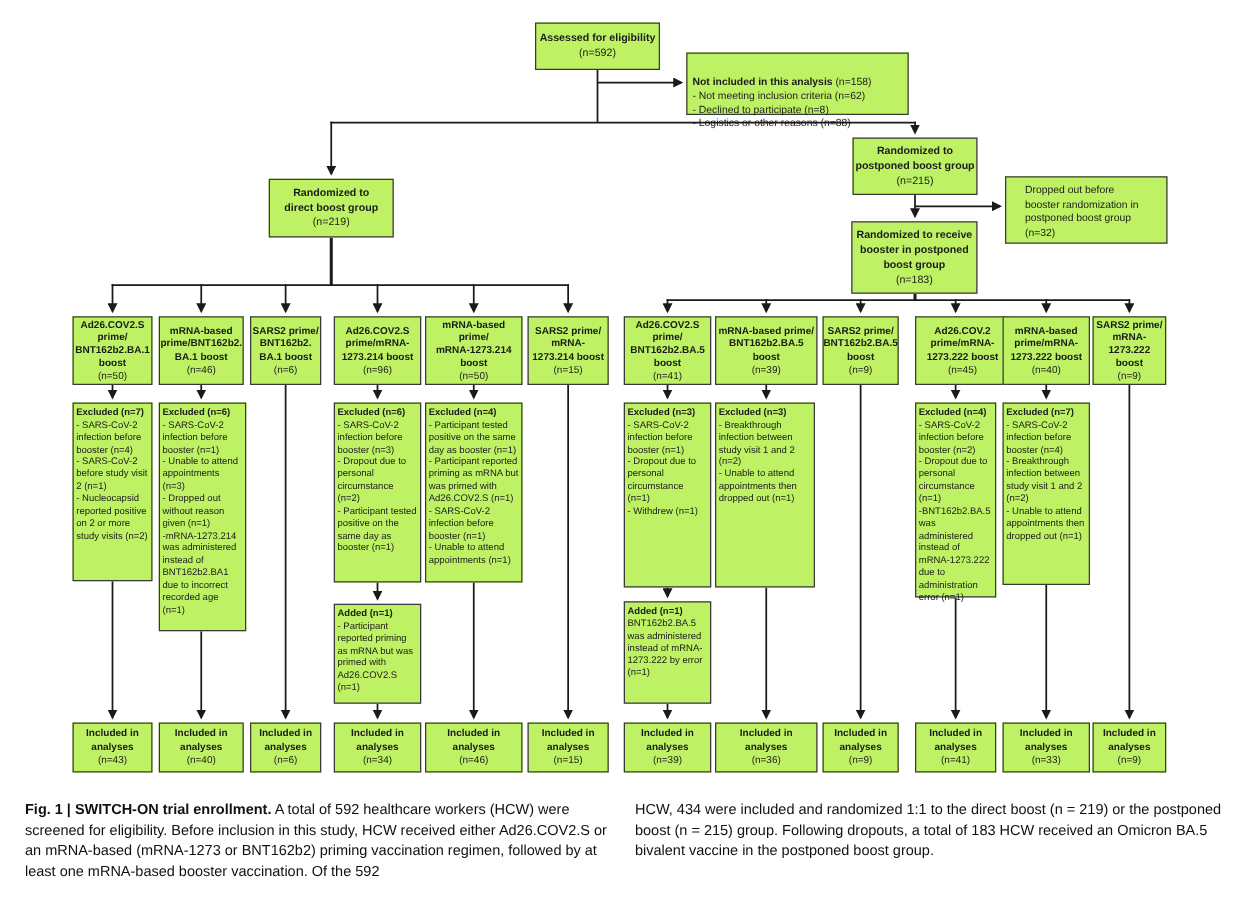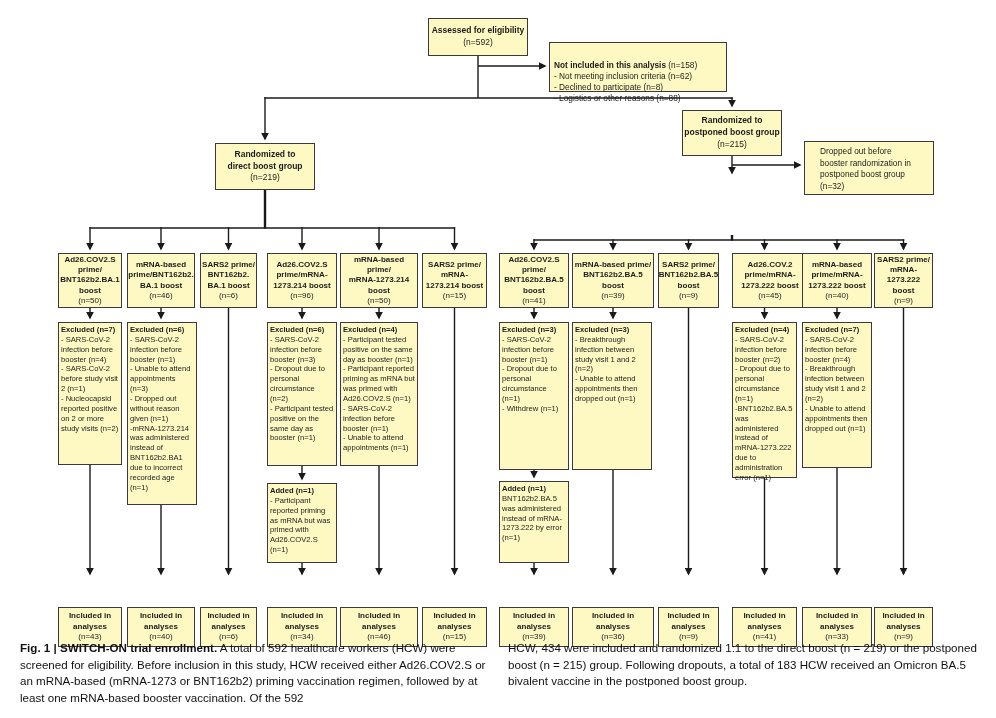--- a/index.html
+++ b/index.html
@@ -1,24 +1,24 @@
 <!DOCTYPE html>
 <html><head>
 <meta charset="utf-8">
 <style>
   html,body{margin:0;padding:0;background:#ffffff;}
   .stage{position:relative;width:996px;height:718px;background:#fff;overflow:hidden;
          font-family:"Liberation Sans",sans-serif;color:#1b1b1b;}
-  .box{position:absolute;box-sizing:border-box;border:1.5px solid #3a3a3a;background:#fef9c3;}
+  .box{position:absolute;box-sizing:border-box;border:1.5px solid #3a3a3a;background:#bef264;}
   .flex{display:flex;flex-direction:column;align-items:center;justify-content:center;text-align:center;}
   .pre{white-space:pre-line;}
   .b{font-weight:bold;}
   .arm{font-size:8px;line-height:1.26;padding:1px;}
   .excl{font-size:7.6px;line-height:1.3;padding:2px;}
-  .incl{font-size:8px;line-height:1.3;margin-top:29px;}
+  .incl{font-size:8px;line-height:1.3;}
   .top1{font-size:8.5px;line-height:1.4;}
   .notinc{font-size:8.3px;line-height:1.33;padding:17px 4px;}
   .drop{font-size:8.3px;line-height:1.4;padding:4px 15px;}
   .caption{position:absolute;font-family:Liberation Sans, sans-serif;font-size:11.6px;line-height:1.44;color:#111;text-align:left;}
   svg.wires{position:absolute;left:0;top:0;pointer-events:none;}
   svg.wires line{stroke:#1a1a1a;stroke-width:1.4;}
   svg.wires line.thick{stroke-width:2.4;}
 </style>
 </head>
 <body>
@@ -106,20 +106,26 @@
   <div class="box top1 flex" style="left:682px;top:110px;width:100px;height:46px">
     <div class="b pre">Randomized to
 postponed boost group</div>
     <div>(n=215)</div>
   </div>
 
   <div class="box drop" style="left:804px;top:141px;width:130px;height:54px">
     <span>Dropped out before booster randomization in postponed boost group (n=32)</span>
   </div>
 
+  <div class="box top1 flex" style="left:681px;top:177px;width:101px;height:58px">
+    <div class="b pre">Randomized to receive
+booster in postponed
+boost group</div>
+    <div>(n=183)</div>
+  </div>
 
   <div class="box arm flex" style="left:58px;top:253px;width:64px;height:55px">
     <div class="b pre">Ad26.COV2.S
 prime/
 BNT162b2.BA.1
 boost</div>
       <div>(n=50)</div>
     </div>
   <div class="box arm flex" style="left:127px;top:253px;width:68px;height:55px">
     <div class="b pre">mRNA-based

